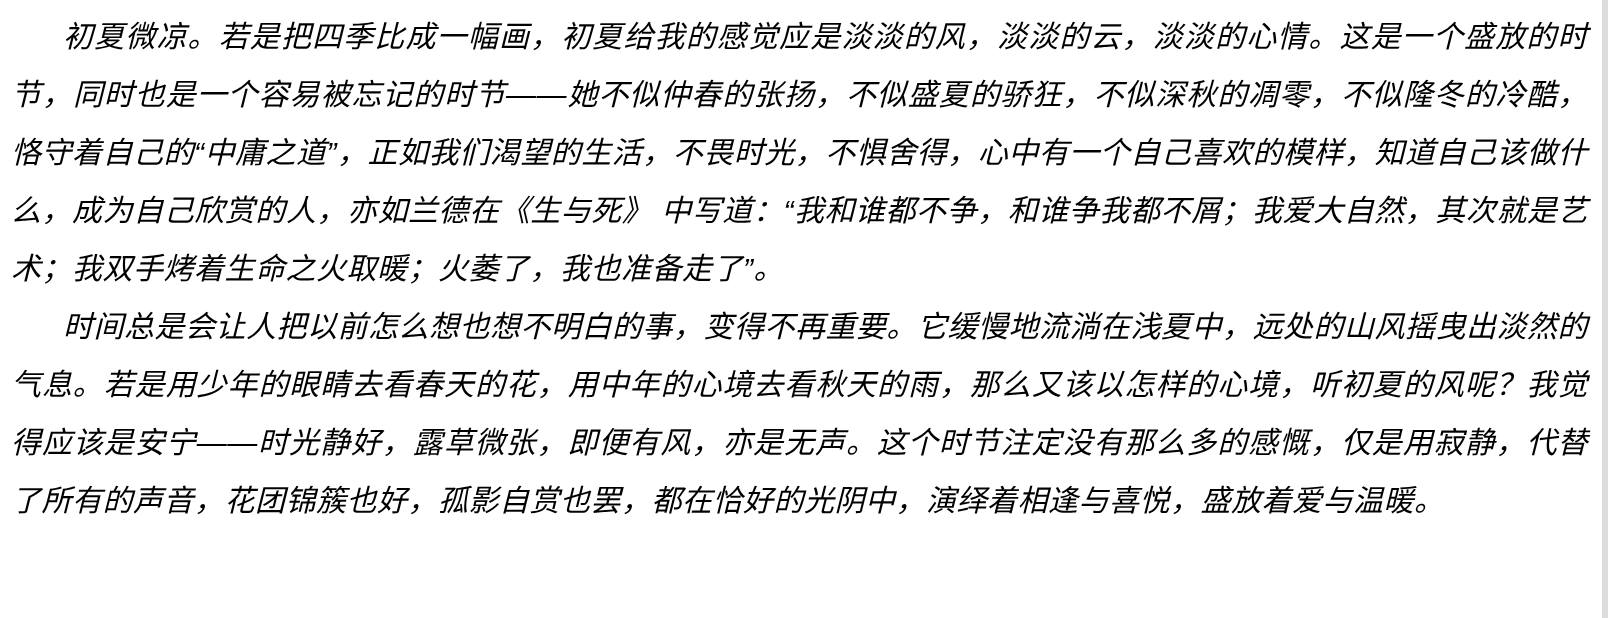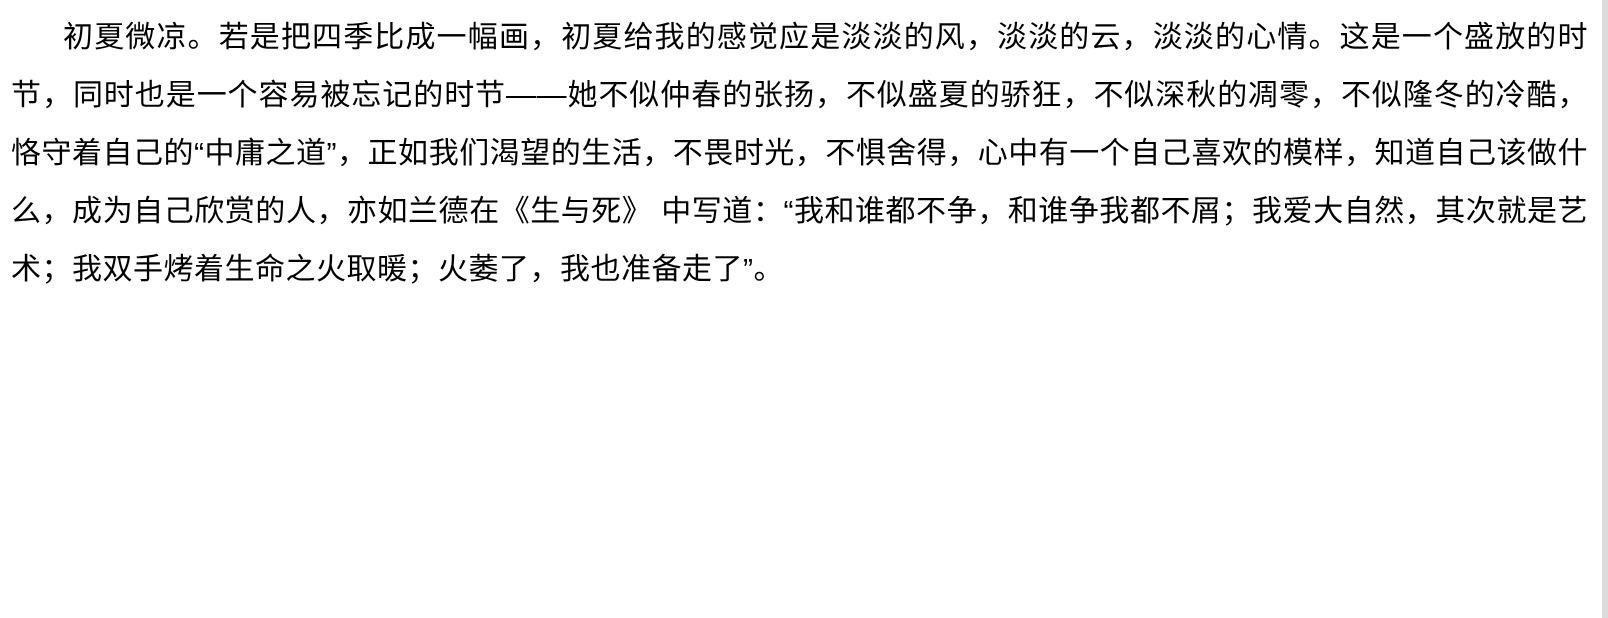--- a/index.html
+++ b/index.html
@@ -8,20 +8,21 @@
     background: #ffffff;
     font-family: "Liberation Sans", sans-serif;
   }
   .page {
     position: relative;
     width: 1608px;
     height: 618px;
     background: #ffffff;
     overflow: hidden;
     box-sizing: border-box;
+    font-style: italic;
   }
   .content {
     box-sizing: border-box;
     padding: 8px 20px 0 11px;
     color: #000000;
   }
   .para {
     margin: 0;
     font-size: 30px;
     line-height: 58px;
@@ -47,15 +48,16 @@
     width: 6px;
     height: 618px;
   }
 </style>
 </head>
 <body>
 
 <div class="page" style="background: rgb(255, 255, 255);">
   <div class="content">
     <p class="para" style="color: rgb(0, 0, 0);">初夏微凉。若是把四季比成一幅画，初夏给我的感觉应是淡淡的风，淡淡的云，淡淡的心情。这是一个盛放的时节，同时也是一个容易被忘记的时节——她不似仲春的张扬，不似盛夏的骄狂，不似深秋的凋零，不似隆冬的冷酷，恪守着自己的“中庸之道”，正如我们渴望的生活，不畏时光，不惧舍得，心中有一个自己喜欢的模样，知道自己该做什么，成为自己欣赏的人，亦如兰德在《生与死》 中写道：“我和谁都不争，和谁争我都不屑；我爱大自然，其次就是艺术；我双手烤着生命之火取暖；火萎了，我也准备走了”。</p>
+    <p class="para" style="color: rgb(0, 0, 0);">时间总是会让人把以前怎么想也想不明白的事，变得不再重要。它缓慢地流淌在浅夏中，远处的山风摇曳出淡然的气息。若是用少年的眼睛去看春天的花，用中年的心境去看秋天的雨，那么又该以怎样的心境，听初夏的风呢？我觉得应该是安宁——时光静好，露草微张，即便有风，亦是无声。这个时节注定没有那么多的感慨，仅是用寂静，代替了所有的声音，花团锦簇也好，孤影自赏也罢，都在恰好的光阴中，演绎着相逢与喜悦，盛放着爱与温暖。</p>
   </div>
   <div class="scrollbar-track" style="background: rgb(220, 220, 220);"></div>
 </div>
 
 </body></html>

